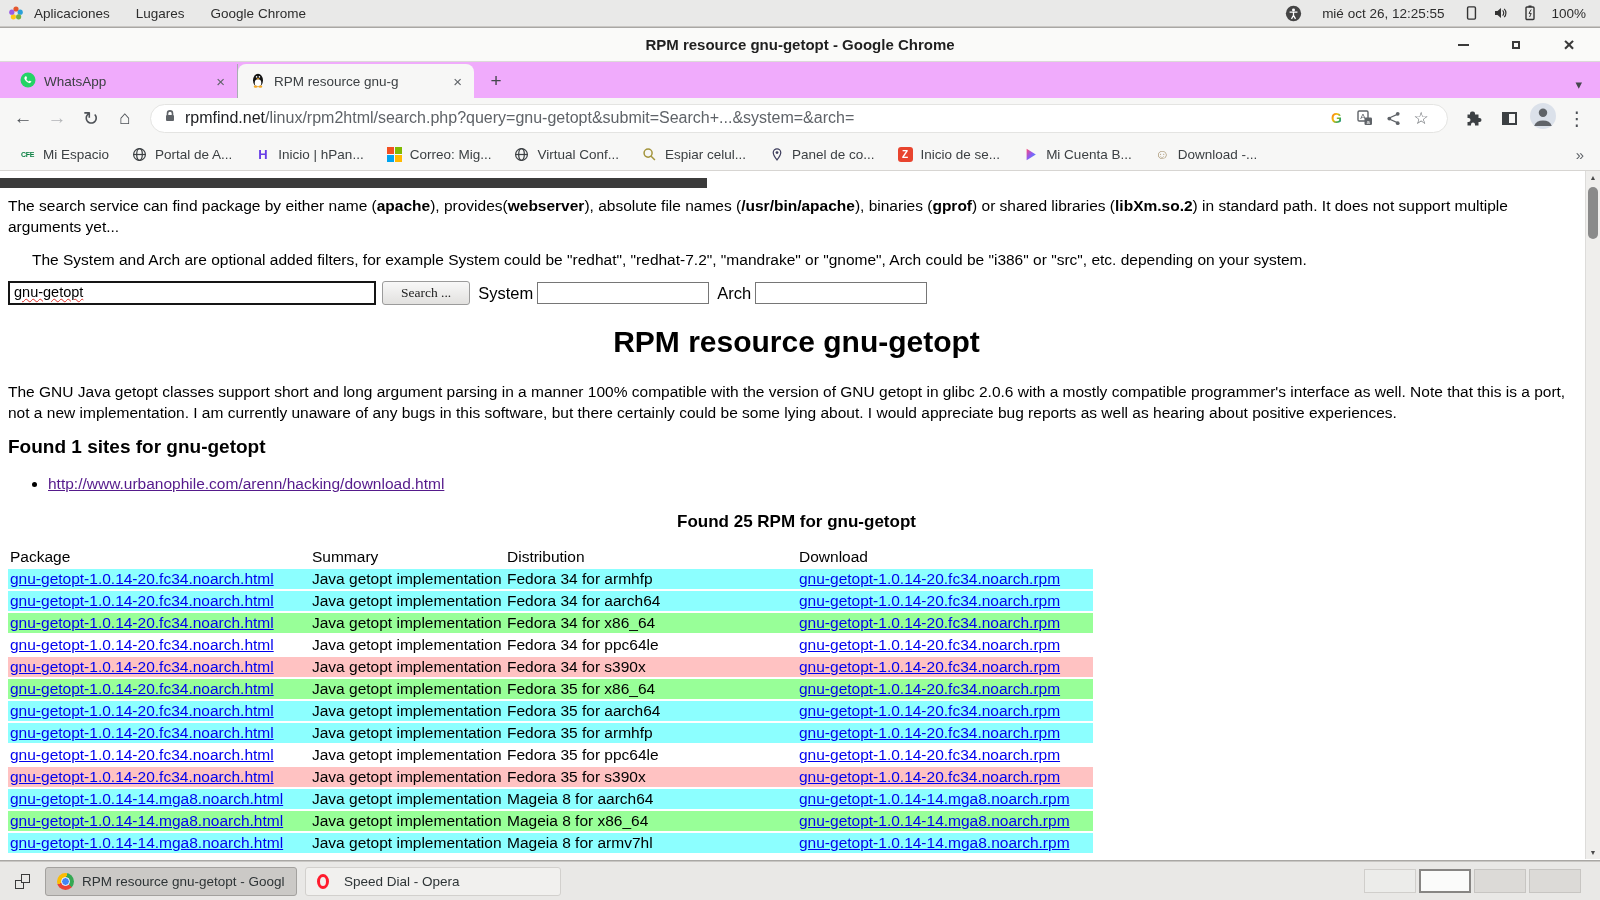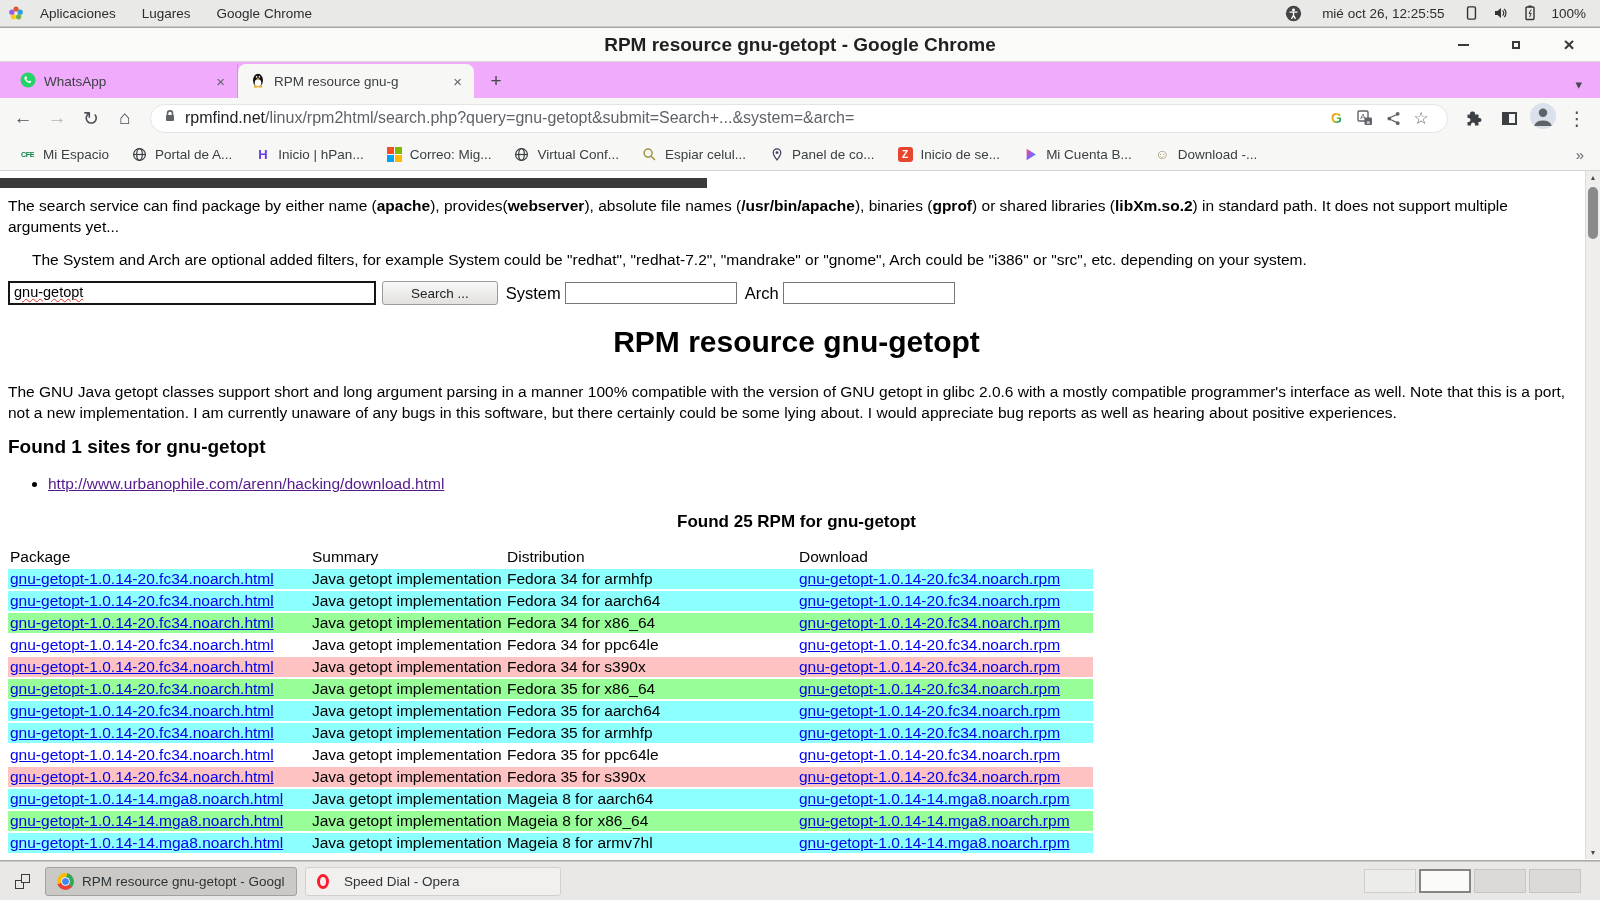--- a/index.html
+++ b/index.html
@@ -3,31 +3,31 @@
 <meta charset="utf-8">
 <style>
 * { margin:0; padding:0; box-sizing:border-box; }
 html,body { width:1600px; height:900px; overflow:hidden; }
 body { font-family:"Liberation Sans","DejaVu Sans",sans-serif; background:#fff; position:relative; color:#000; }
 
 
 .topbar { position:absolute; top:0; left:0; width:1600px; height:27px; background:#e9e9e8;
   border-bottom:1px solid #c9c7c4; display:flex; align-items:center; font-size:13.5px; color:#2d2d2d; }
 .topbar .menus { display:flex; align-items:center; gap:26px; padding-left:8px; }
-.topbar .menu-item { display:flex; align-items:center; gap:16px; cursor:default; }
+.topbar .menu-item { display:flex; align-items:center; gap:10px; cursor:default; }
 .topbar .status { margin-left:auto; display:flex; align-items:center; gap:14px; padding-right:14px; }
 .topbar .clock { margin:0 6px; }
 .topbar svg { display:block; }
 
 
 .window { position:absolute; top:28px; left:0; width:1600px; height:832px; background:#fff;
   box-shadow:0 0 0 1px #a9a7a4; }
 .titlebar { height:34px; background:#fafaf9; border-bottom:1px solid #dcdad7; display:flex;
   align-items:center; justify-content:center; position:relative; }
-.title-text { font-size:19px; font-weight:700; color:#1f1f1f; }
+.title-text { font-size:15px; font-weight:700; color:#1f1f1f; }
 .win-controls { position:absolute; right:18px; top:0; height:34px; display:flex; align-items:center; gap:27px; }
 .wc { width:26px; height:26px; display:flex; align-items:center; justify-content:center; color:#3a3a3a; }
 .wc-min i { display:block; width:11px; height:2px; background:#3a3a3a; }
 .wc-max i { display:block; width:8px; height:8px; border:2px solid #3a3a3a; }
 .wc-close { font-size:19px; font-weight:700; }
 
 
 .tabstrip { height:36px; background:#f0abfc; display:flex; align-items:flex-end; padding-left:8px; position:relative; }
 .tab { height:34px; display:flex; align-items:center; font-size:13.5px; color:#3c4043; }
 .tab-inactive { width:230px; padding:0 8px 0 12px; border-right:1px solid #a8adb3; }
@@ -70,22 +70,22 @@
 
 
 .content { position:relative; height:688px; background:#fff; overflow:hidden; padding-left:8px; font-size:15.5px; }
 .dark-bar { position:absolute; left:0; top:7px; width:707px; height:10px; background:#3b3b3b; }
 .p-intro { margin-top:24px; line-height:21px; padding-right:28px; }
 .p-filters { margin-top:12px; line-height:21px; padding-right:20px;margin-left:24px; }
 .search-form { margin-top:10px; display:flex; align-items:center; height:26px; }
 .query-input { width:368px; height:24px; border:2px solid #151515; background:#fff; font-size:14.5px;
   padding:1px 4px; overflow:hidden; white-space:nowrap; }
 .squiggly { text-decoration:underline; text-decoration-style:wavy; text-decoration-color:#e0302a; text-decoration-thickness:1px; }
-.search-btn { margin-left:6px; height:24px; padding:0 28px; font-size:13.5px; color:#222;
-  background:linear-gradient(#f8f8f8,#e2e1df); border:1px solid #9b9b9b; border-radius:3px; }
+.search-btn { margin-left:6px; height:24px; padding:0 18px; font-size:13.5px; color:#222;
+  background:linear-gradient(#f8f8f8,#e2e1df); border:1px solid #9b9b9b; border-radius:3px;font-family:Liberation Serif, serif; }
 .form-label { font-size:16.5px; margin:0 4px 0 8px; }
 .small-input { width:172px; height:22px; border:1px solid #767676; background:#fff; font-size:14px; padding:0 3px; }
 .page-h1 { margin-top:19px; font-size:30px; font-weight:700; text-align:center; padding-right:15px; }
 .p-desc { margin-top:22px; line-height:21px; padding-right:20px; }
 .page-h2 { margin-top:13px; font-size:19px; font-weight:700; }
 .sites-list { margin-top:15px; padding-left:40px; }
 .sites-list li { line-height:21px; }
 a.visited-link { color:#551a8b; }
 .rpm-heading { margin-top:18px; text-align:center; font-size:17px; font-weight:700; padding-right:15px; }
 table.rpm { margin-top:13px; border-collapse:separate; border-spacing:0 2px; font-size:15.5px; }

